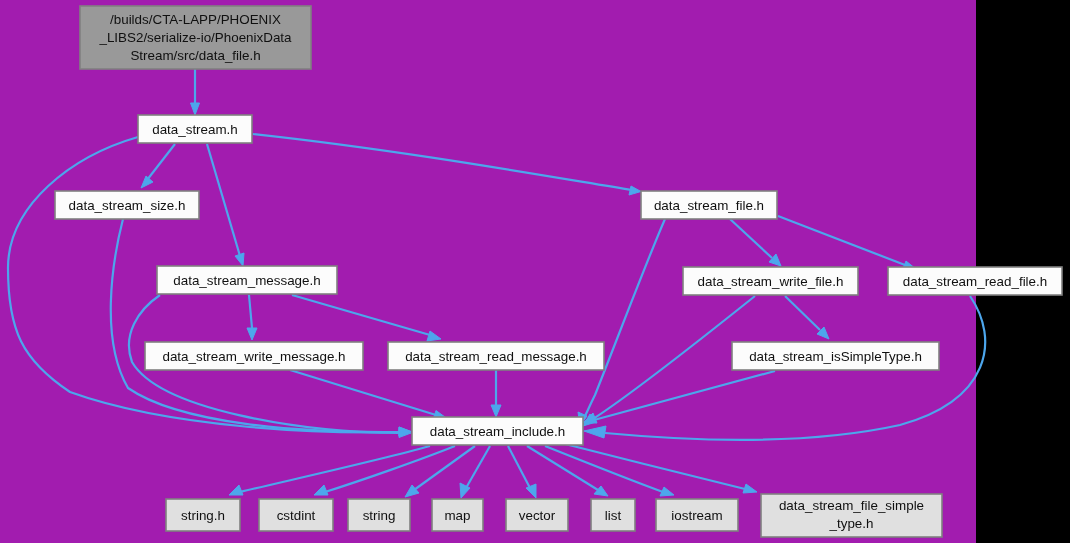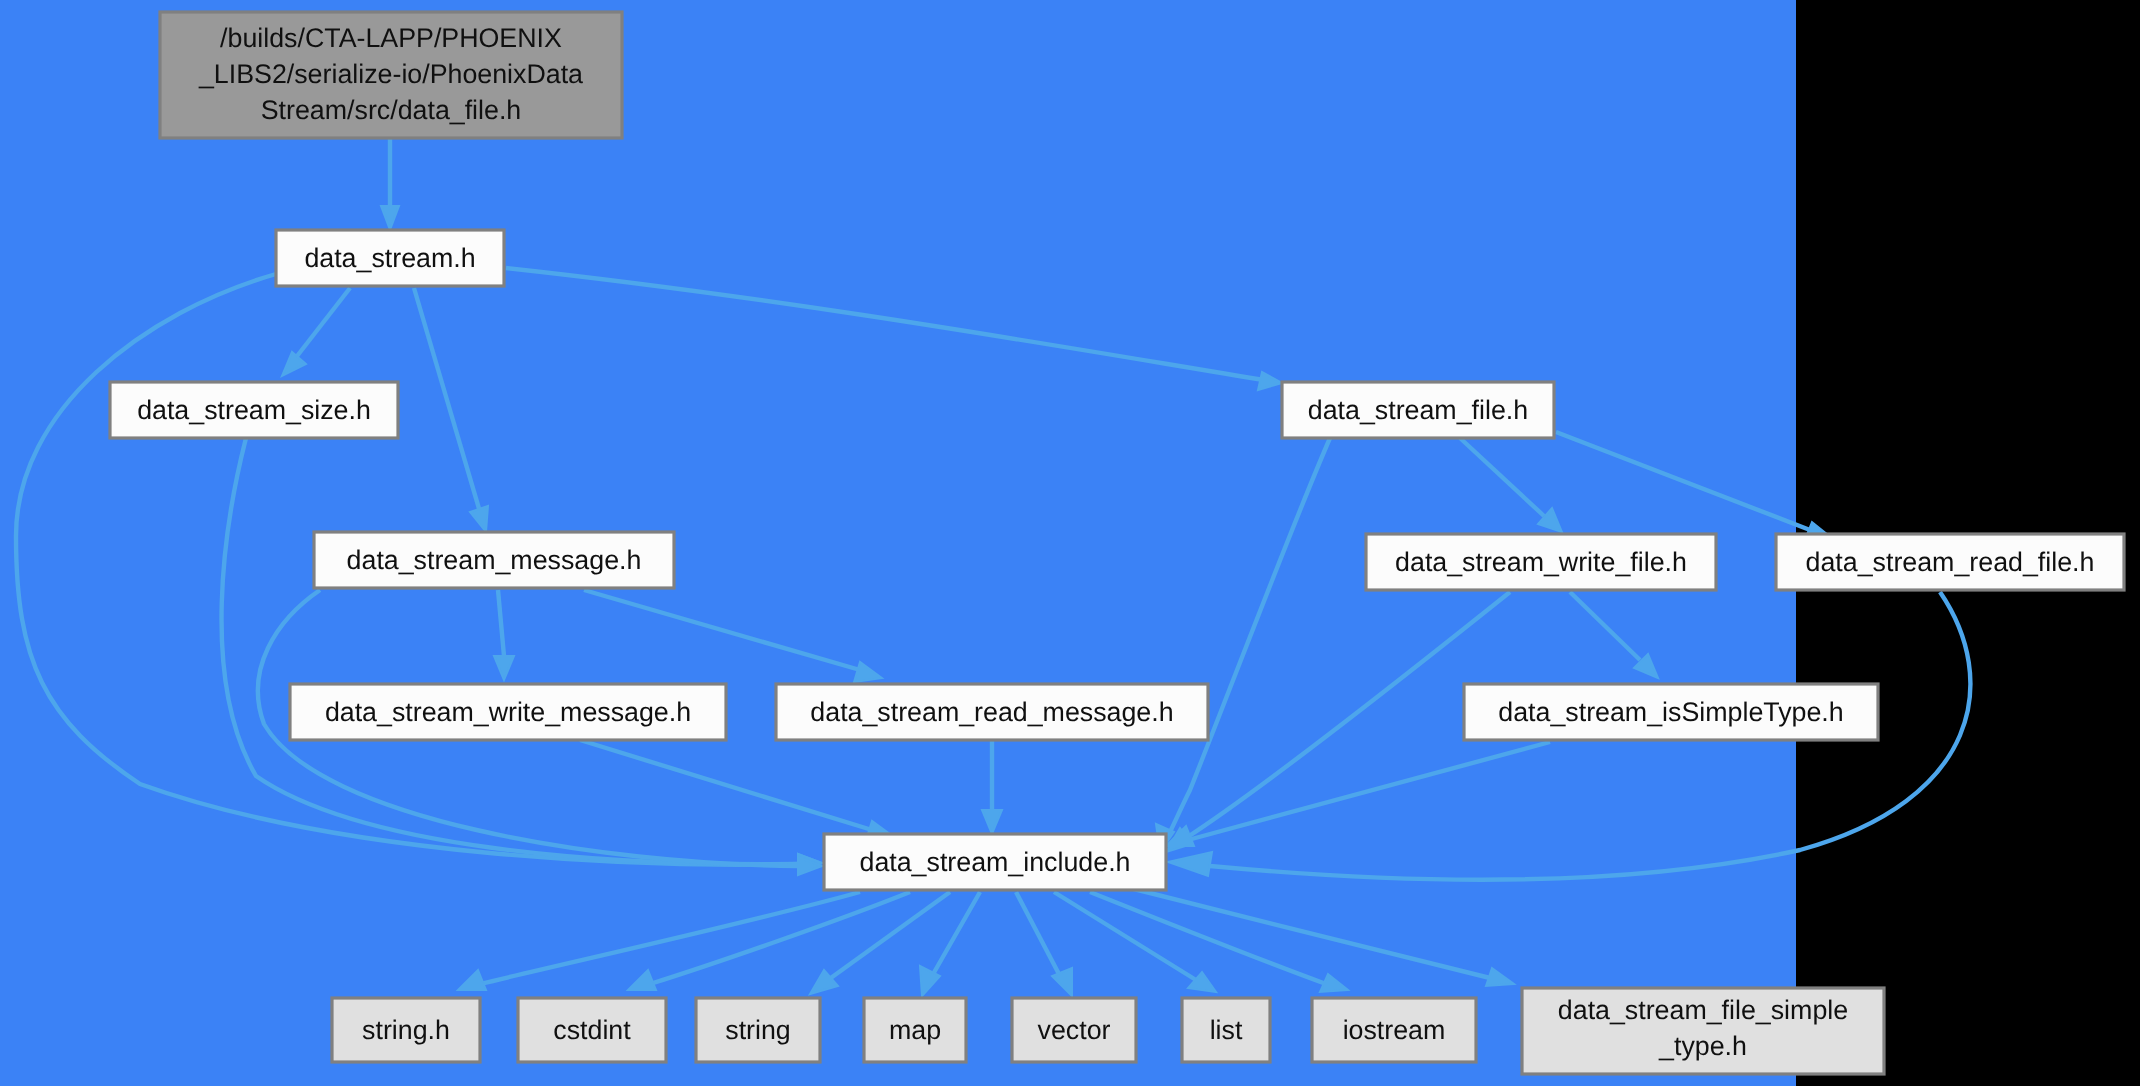--- a/index.html
+++ b/index.html
@@ -8,23 +8,23 @@
     background: #000000;
   }
   body {
     width: 1070px;
     height: 543px;
     overflow: hidden;
     font-family: "Liberation Sans", sans-serif;
   }
   #graph-root {
     position: relative;
-    width: 898px;
+    width: 976px;
     height: 543px;
-    background: #3b82f6;
+    background: #a21caf;
   }
   svg#graph-svg {
     position: absolute;
     left: 0;
     top: 0;
     width: 1070px;
     height: 543px;
     display: block;
   }
   .edge-path {

